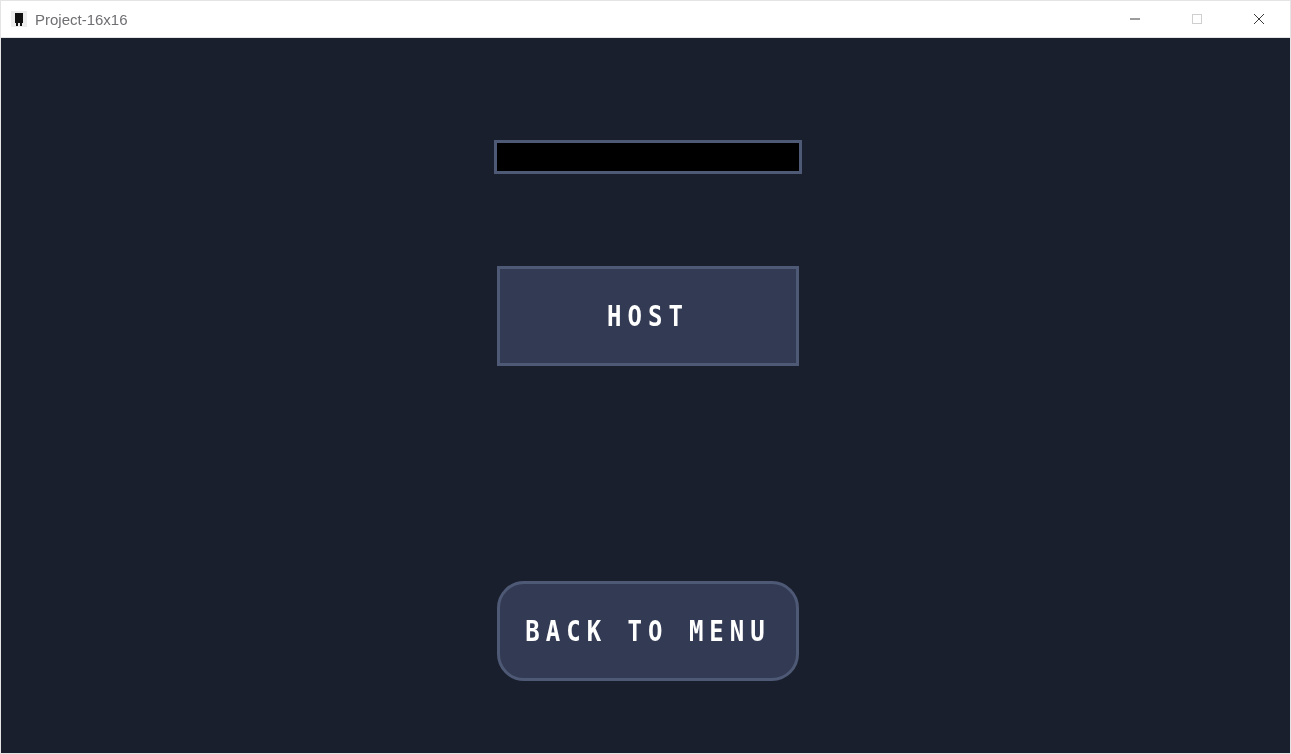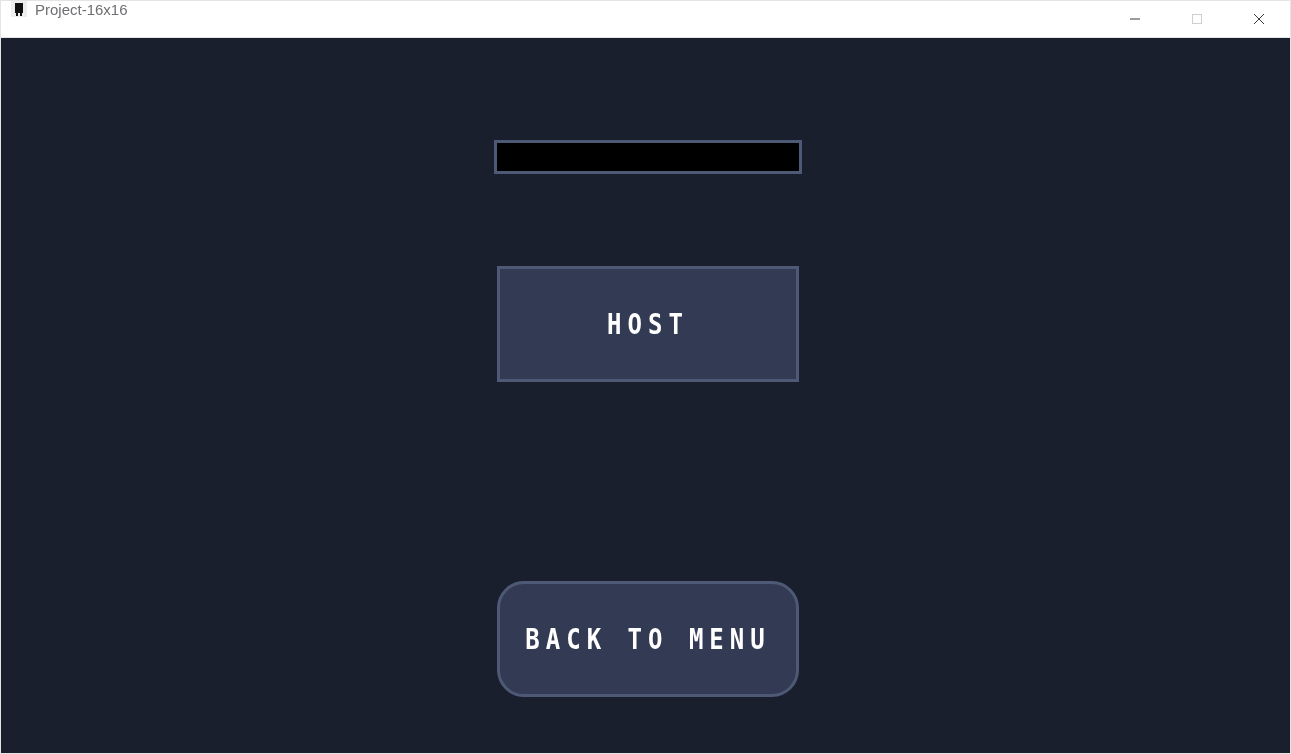--- a/index.html
+++ b/index.html
@@ -5,20 +5,21 @@
   * { margin: 0; padding: 0; box-sizing: border-box; }
   html, body { width: 1291px; height: 754px; overflow: hidden; background: #ffffff; font-family: "Segoe UI", Arial, sans-serif; }
 
   
   .titlebar {
     width: 100%;
     height: 38px;
     background: #ffffff;
     border: 1px solid #e4e4e4;
     display: flex;
+    align-items: center;
     position: relative;
   }
   .titlebar .app-icon {
     width: 16px; height: 16px;
     margin-left: 10px;
     display: inline-block;
   }
   .titlebar .title {
     margin-left: 8px;
     font-size: 15px;
@@ -75,21 +76,21 @@
     font-family: "Lucida Console", Monaco, monospace;
     font-size: 16px;
     padding: 0 6px;
     outline: none;
   }
 
   
   .game-btn {
     position: absolute;
     width: 302px;
-    height: 116px;
+    height: 100px;
     background: #333a53;
     border: 3px solid #4e5975;
     display: flex;
     align-items: center;
     justify-content: center;
     cursor: pointer;
   }
   .game-btn .label {
     font-size: 24px;
     transform: scaleY(1.2);

